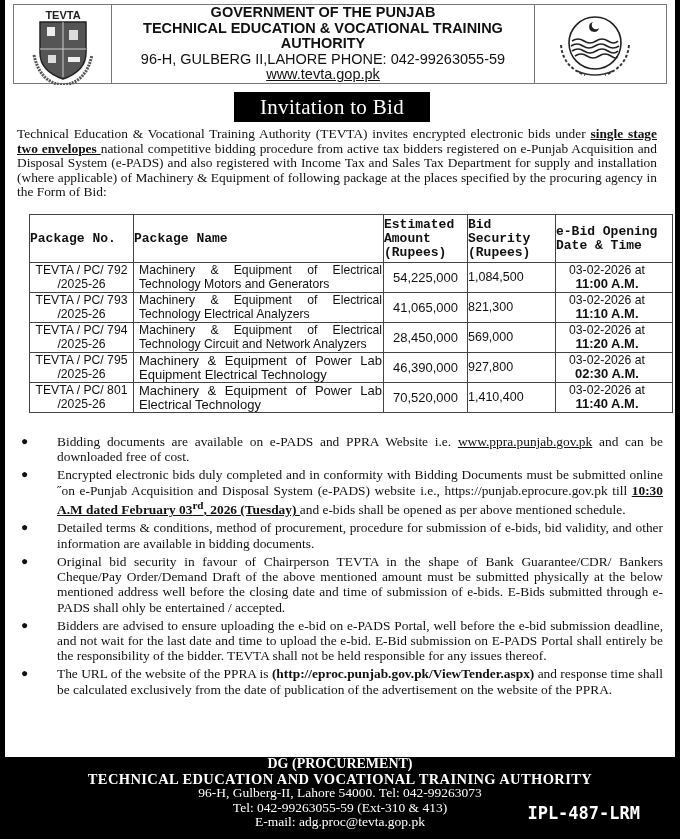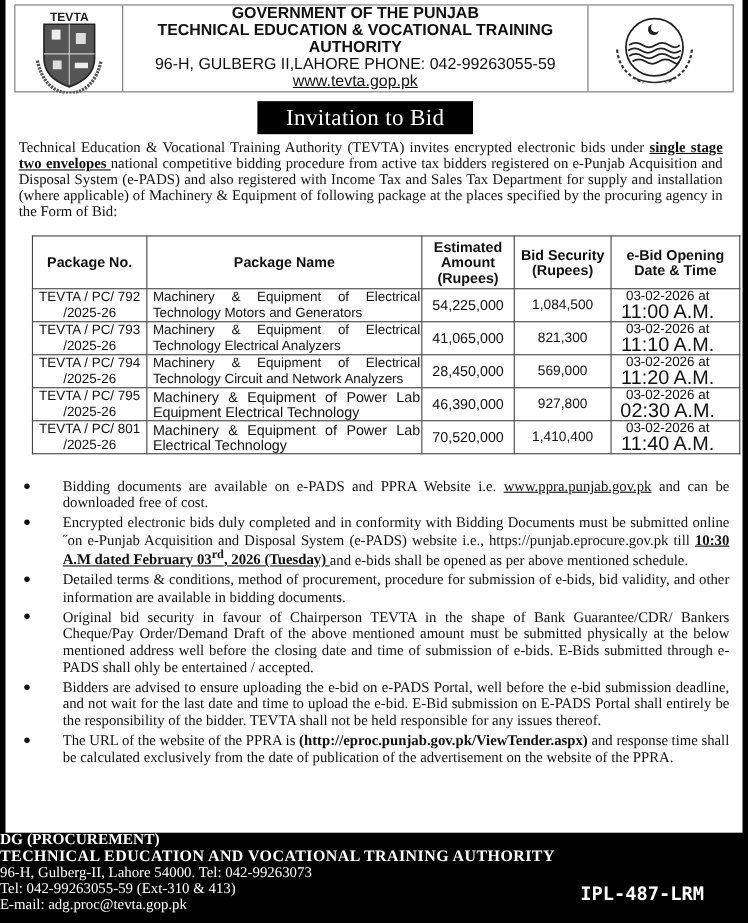--- a/index.html
+++ b/index.html
@@ -48,52 +48,52 @@
 
   
   #bid-table {
     position: absolute; left: 24px; top: 214px; width: 644px;
     border-collapse: collapse; font-size: 12.4px;
   }
   #bid-table th, #bid-table td {
     border: 1px solid #444; vertical-align: middle;
   }
   #bid-table th {
-    font-family: Liberation Sans, sans-serif; font-weight: bold; font-size: 13px;
-    line-height: 14px; text-align: center; height: 48px;
+    font-family: Liberation Mono, monospace; font-weight: bold; font-size: 13px;
+    line-height: 14px; text-align: left; height: 48px;
   }
   #bid-table td {
     font-family: "Liberation Sans", sans-serif; line-height: 13.5px; height: 30px;
     font-size: 12.2px;
   }
   #bid-table td.pkgno { text-align: center; width: 104px; }
   #bid-table td.pkgname { text-align: justify; text-align-last: left; padding: 0 1px 0 5px; width: 250px; margin-left: 16px; }
   #bid-table td.pkgname.big { font-size: 13px; }
   #bid-table td.num { text-align: center; width: 84px; font-size: 13px; }
-  #bid-table td.sec { text-align: center; width: 88px; font-size: 12.5px; }
+  #bid-table td.sec { width: 88px; font-size: 12.5px; }
   #bid-table td.date { text-align: center; padding-right: 14px; font-size: 12.2px; }
-  #bid-table td.date .t { font-size: 18px; }
+  #bid-table td.date .t { font-size: 13px; font-weight: bold; }
 
   
   #bullets {
     position: absolute; left: 12px; top: 434px; width: 646px;
     list-style: none; font-size: 13.4px; line-height: 15.2px;
   }
   #bullets li { position: relative; padding-left: 40px; margin-bottom: 3px; text-align: justify; }
   #bullets li .dot {
     position: absolute; left: 4px; top: 0; font-size: 12px;
   }
   #bullets .b { font-weight: bold; }
   #bullets .bu { font-weight: bold; text-decoration: underline; }
   #bullets .u { text-decoration: underline; }
 
   
   #footer {
     position: absolute; left: 0; top: 757px; width: 680px; height: 82px;
-    color: #fff; font-family: "Liberation Serif", serif;
+    color: #fff; text-align: center; font-family: "Liberation Serif", serif;
     font-size: 13.5px; line-height: 14.6px;
   }
   #footer .b { font-weight: bold; font-size: 14px; }
   #footer .big { font-weight: bold; font-size: 14.5px; letter-spacing: 0.4px; }
   #ipl {
     position: absolute; right: 40px; bottom: 18px;
     font-family: "DejaVu Sans Mono", monospace; font-weight: bold; font-size: 17px;
     color: #fff;
   }
 </style>

